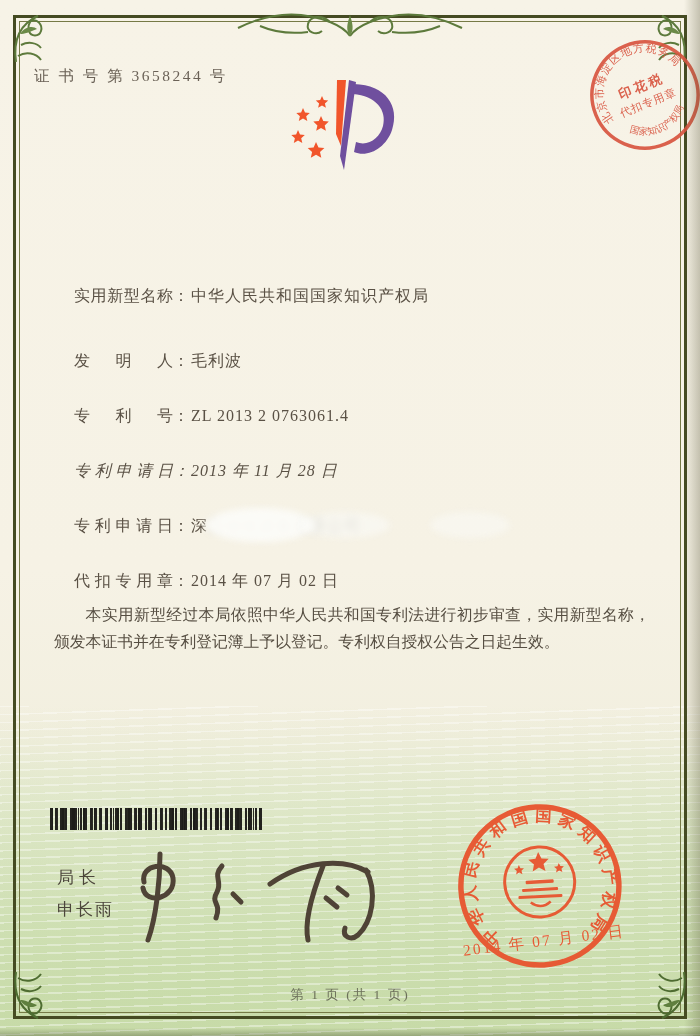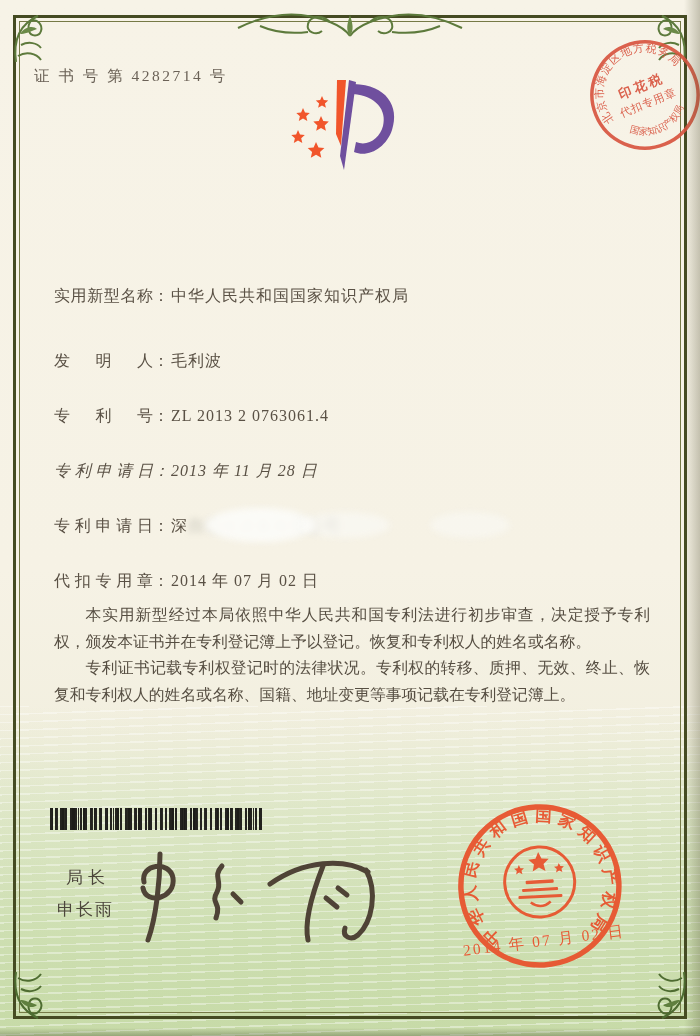--- a/index.html
+++ b/index.html
@@ -31,21 +31,21 @@
   .orn-top{left:230px;top:2px;}
 
   .cert-no{position:absolute;left:34px;top:66px;font-size:15.5px;letter-spacing:2.5px;color:#6b6257;}
 
   .logo{position:absolute;left:288px;top:72px;}
 
   .title{position:absolute;left:0;top:180px;width:100%;text-align:center;
     font-size:38px;font-weight:700;letter-spacing:13px;text-indent:13px;color:#423b33;}
 
   .field{position:absolute;left:54px;font-size:16px;color:#5a5145;white-space:nowrap;}
-  .flabel{display:inline-block;width:99px;text-align:justify;text-align-last:justify;}
+  .flabel{display:inline-block;width:99px;text-align:justify;text-align-last:justify;margin-left:20px;}
   .fcolon{margin:0 2px 0 0;}
   .fvalue{letter-spacing:1px;}
   .f0{top:286px;} .f1{top:351px;} .f2{top:406px;} .f3{top:461px;font-style:italic;} .f4{top:516px;} .f5{top:571px;}
 
   .ghost{filter:blur(3px);opacity:.5;color:#8d8d86;}
   .smudge{position:absolute;background:rgba(252,252,249,.92);border-radius:50%;filter:blur(3px);}
   .smudge1{left:205px;top:508px;width:110px;height:34px;}
   .smudge2{left:300px;top:512px;width:90px;height:26px;background:rgba(250,250,246,.6);}
   .smudge3{left:430px;top:512px;width:80px;height:26px;background:rgba(250,250,246,.55);}
 
@@ -53,21 +53,21 @@
     line-height:26.6px;text-align:justify;color:#564e42;}
   .body-text p{margin:0;text-indent:2em;}
 
   .barcode{position:absolute;left:50px;top:808px;width:213px;height:22px;
     background:
       repeating-linear-gradient(90deg,#23231f 0 2px,rgba(0,0,0,0) 2px 5px),
       repeating-linear-gradient(90deg,#2a2a24 0 1px,rgba(0,0,0,0) 1px 7px),
       repeating-linear-gradient(90deg,#1d1d19 0 3px,rgba(0,0,0,0) 3px 11px);}
 
   .sig-role{position:absolute;left:57px;top:866px;font-size:17px;letter-spacing:5px;color:#4c463b;
-    font-family:"Liberation Sans","DejaVu Sans",sans-serif;margin-left:9px;}
+    font-family:"Liberation Sans","DejaVu Sans",sans-serif;}
   .sig-name{position:absolute;left:57px;top:898px;font-size:17px;letter-spacing:2px;color:#4c463b;
     font-family:"Liberation Sans","DejaVu Sans",sans-serif;text-align:center;}
   .signature{position:absolute;left:118px;top:842px;}
 
   .tax-seal{position:absolute;left:584px;top:34px;opacity:.92;}
   .office-seal{position:absolute;left:450px;top:798px;transform:rotate(-3deg);opacity:.95;}
 
   .footer{position:absolute;left:0;top:986px;width:100%;text-align:center;
     font-size:13.5px;letter-spacing:2px;color:#6c705a;}
 </style>
@@ -122,21 +122,21 @@
       <path d="M8,26 C40,10 70,8 100,20 C110,24 116,28 120,34"></path>
       <path d="M100,20 C92,12 80,14 78,22 C76,30 86,34 92,29"></path>
       <path d="M30,24 C44,30 62,32 78,30"></path>
       <path d="M232,26 C200,10 170,8 140,20 C130,24 124,28 120,34"></path>
       <path d="M140,20 C148,12 160,14 162,22 C164,30 154,34 148,29"></path>
       <path d="M210,24 C196,30 178,32 162,30"></path>
     </g>
     <path d="M120,34 C114,26 120,16 120,12 C120,16 126,26 120,34 Z" fill="#6b8a48"></path>
   </svg>
 
-  <div class="cert-no">证 书 号 第 4282714 号</div>
+  <div class="cert-no">证 书 号 第 3658244 号</div>
 
   <svg class="logo" width="122" height="104" viewBox="0 0 122 104">
     <g fill="#f1552b">
       <path d="M34,24 l1.8,4 4.4,.4 -3.3,3 1,4.3 -3.9,-2.3 -3.9,2.3 1,-4.3 -3.3,-3 4.4,-.4 Z"></path>
       <path d="M15,36 l2,4.4 4.8,.5 -3.6,3.3 1.1,4.7 -4.3,-2.5 -4.2,2.5 1.1,-4.7 -3.6,-3.3 4.8,-.5 Z"></path>
       <path d="M33,44 l2.3,5 5.5,.6 -4.1,3.8 1.2,5.4 -4.9,-2.9 -4.8,2.9 1.2,-5.4 -4.1,-3.8 5.5,-.6 Z"></path>
       <path d="M10,58 l2,4.4 4.8,.5 -3.6,3.3 1.1,4.7 -4.3,-2.5 -4.2,2.5 1.1,-4.7 -3.6,-3.3 4.8,-.5 Z"></path>
       <path d="M28,70 l2.5,5.4 5.9,.6 -4.4,4 1.3,5.8 -5.3,-3.1 -5.2,3.1 1.3,-5.8 -4.4,-4 5.9,-.6 Z"></path>
       <polygon points="49,8 58,8 53,74 48,62"></polygon>
     </g>
@@ -181,22 +181,21 @@
     <span class="flabel">专利申请日</span><span class="fcolon">：</span><span class="fvalue">深</span><span class="fvalue ghost">自动化设备有限公司</span>
   </div>
   <div class="smudge smudge1"></div>
   <div class="smudge smudge2"></div>
   <div class="smudge smudge3"></div>
   <div class="field f5">
     <span class="flabel">代扣专用章</span><span class="fcolon">：</span><span class="fvalue">2014 年 07 月 02 日</span>
   </div>
 
   <div class="body-text">
-    <p>本实用新型经过本局依照中华人民共和国专利法进行初步审查，决定授予专利权，颁发本证书并在专利登记簿上予以登记。恢复和专利权人的姓名或名称。</p>
-    <p>专利证书记载专利权登记时的法律状况。专利权的转移、质押、无效、终止、恢复和专利权人的姓名或名称、国籍、地址变更等事项记载在专利登记簿上。</p>
+    <p>本实用新型经过本局依照中华人民共和国专利法进行初步审查，实用新型名称，颁发本证书并在专利登记簿上予以登记。专利权自授权公告之日起生效。</p>
   </div>
 
   <div class="barcode"></div>
 
   <div class="sig-role">局长</div>
   <div class="sig-name">申长雨</div>
   <svg class="signature" width="280" height="108" viewBox="0 0 280 108">
     <g fill="none" stroke="#4f4336" stroke-width="5" stroke-linecap="round">
       <path d="M26,40 C22,22 52,18 55,36 C58,56 28,64 25,46"></path>
       <path d="M42,12 C42,40 38,76 30,98"></path>
@@ -226,16 +225,17 @@
         <path d="M110,66 l1.5,3.2 3.5,.3 -2.6,2.4 .8,3.4 -3.2,-1.8 -3.1,1.8 .8,-3.4 -2.6,-2.4 3.5,-.3 Z"></path>
         <rect x="76" y="82" width="28" height="3.5" rx="1"></rect>
         <rect x="72" y="90" width="36" height="3" rx="1"></rect>
         <rect x="68" y="97" width="44" height="3" rx="1"></rect>
         <path d="M80,104 q10,8 20,0" fill="none" stroke="#e8542e" stroke-width="2.5"></path>
       </g>
       <text x="10" y="148" font-size="15.5" letter-spacing="1" textLength="162" lengthAdjust="spacing" transform="rotate(-4 90 148)">2014 年 07 月 02 日</text>
     </g>
   </svg>
 
+  <div class="footer">第 1 页 (共 1 页)</div>
 
   <div class="edge-shadow-r"></div>
   <div class="edge-shadow-b"></div>
 </div>
 
 </body></html>

